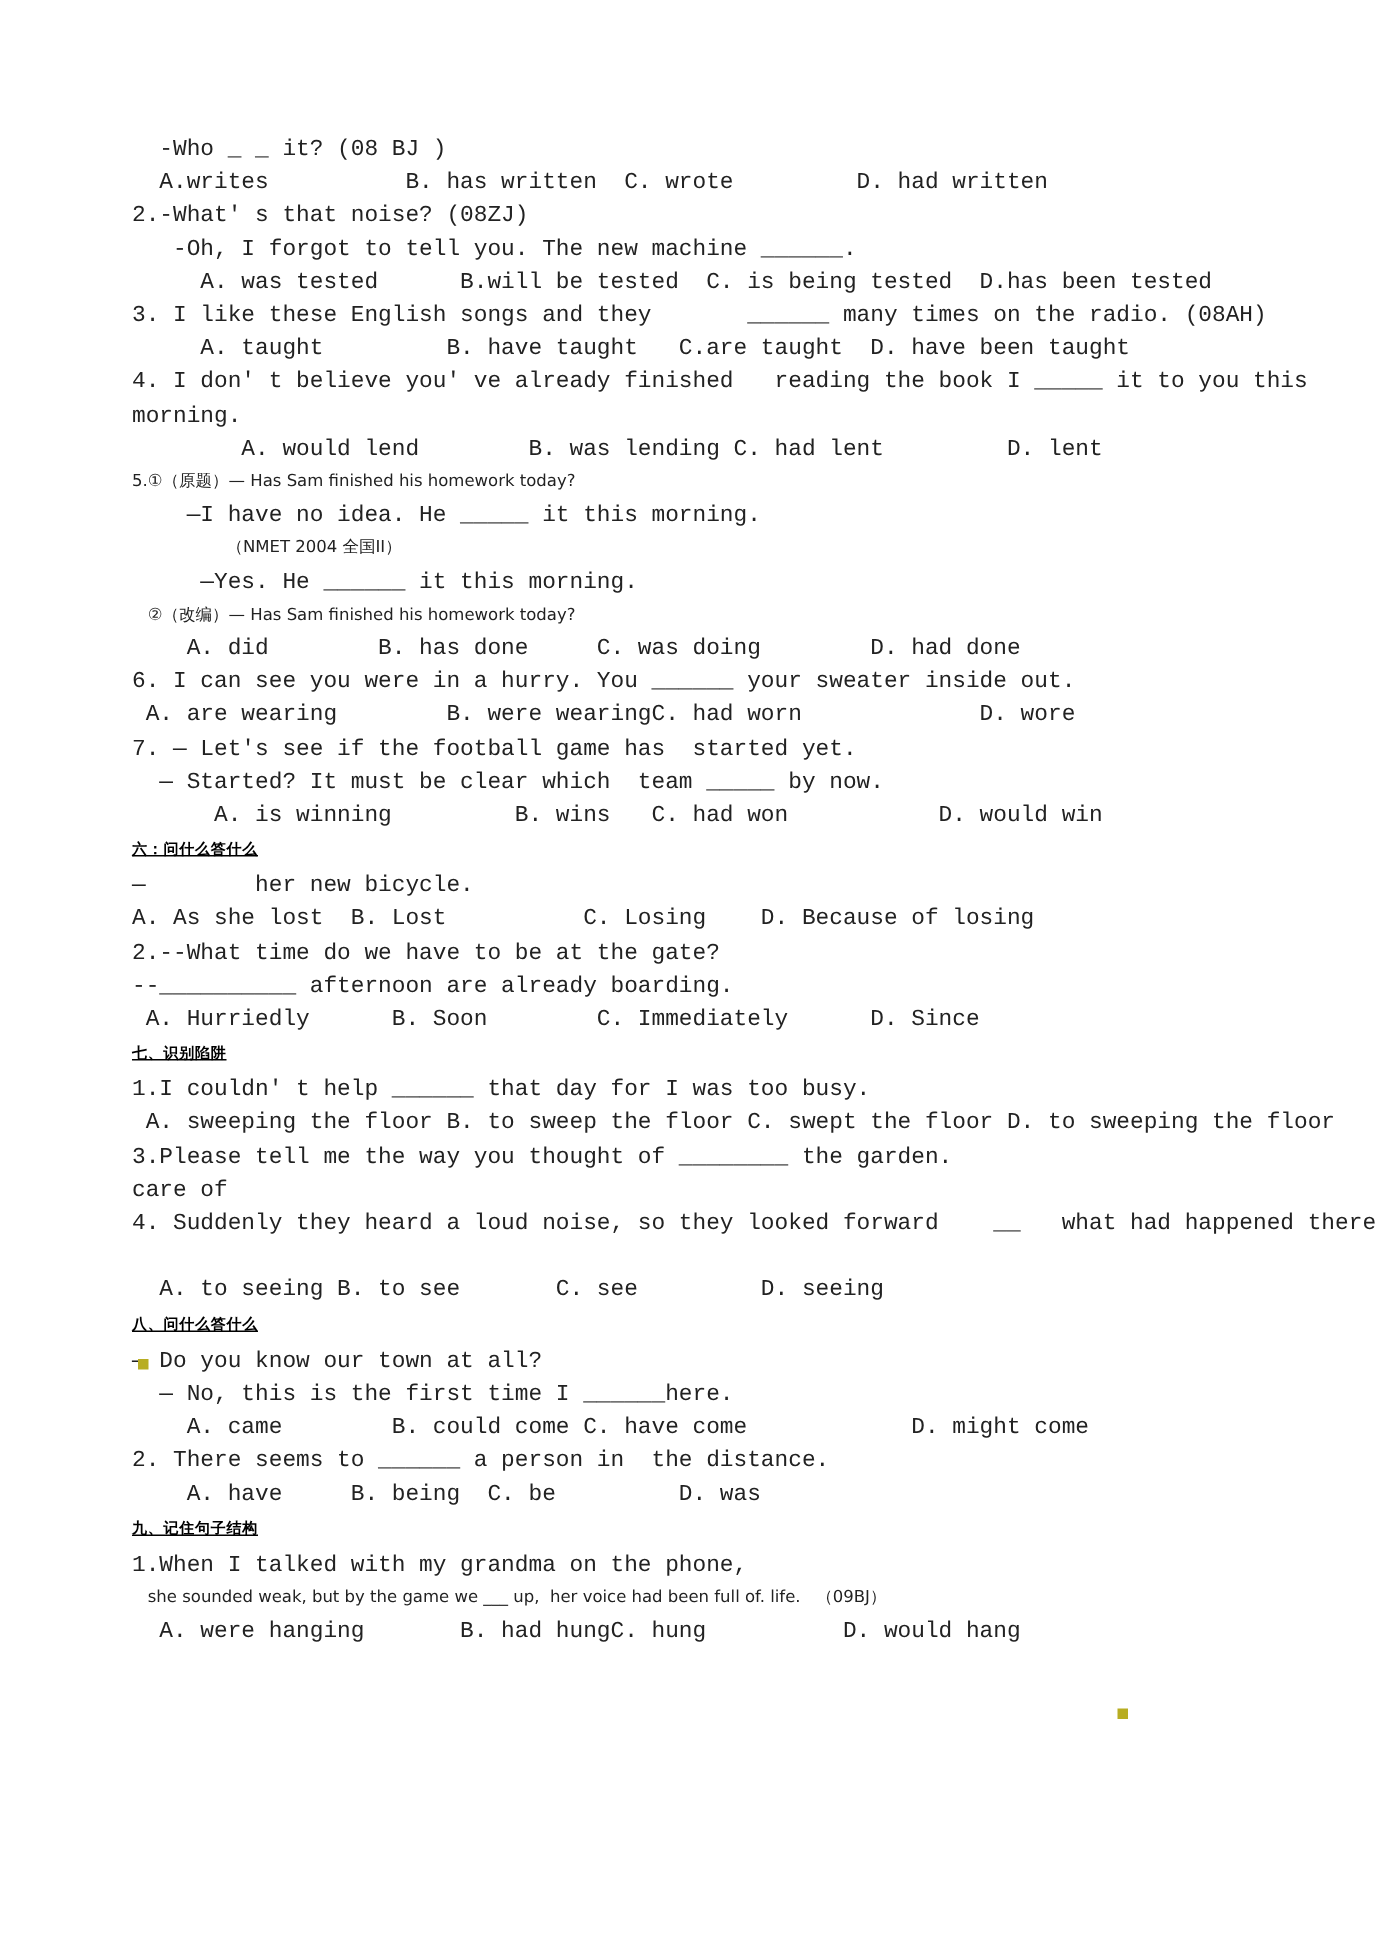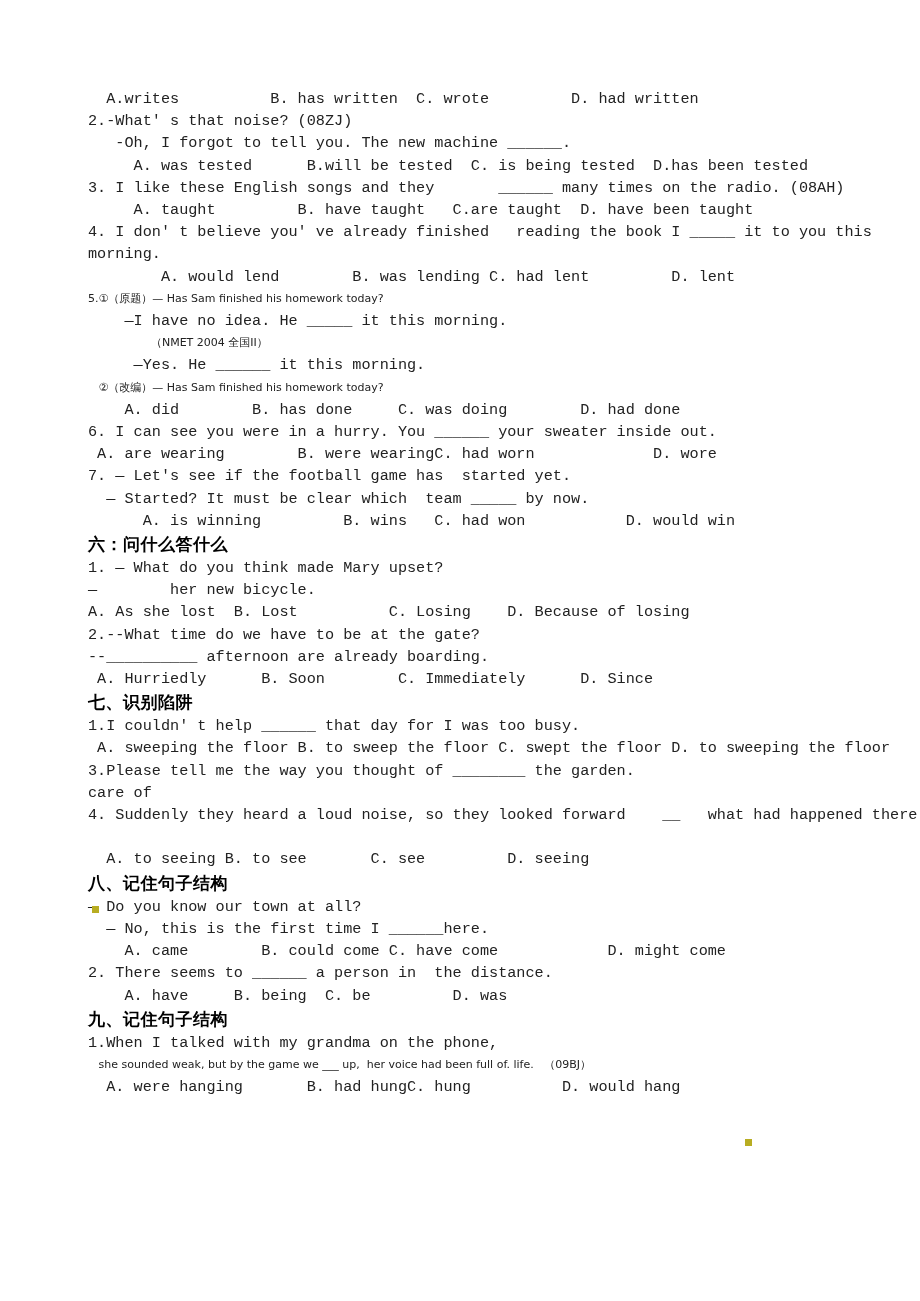--- a/index.html
+++ b/index.html
@@ -31,25 +31,26 @@
   .line {
     font-size: 15.2px;
     line-height: 22.2px;
     white-space: pre;
     letter-spacing: 0px;
     color: #222;
   }
   .heading {
     font-family: "DejaVu Sans", "Liberation Sans", sans-serif;
     font-weight: bold;
-    font-size: 17px;
+    font-size: 10px;
     line-height: 25px;
     white-space: pre;
     color: #000;
     letter-spacing: 0.5px;
+    text-decoration: underline;
   }
   .cn {
     font-family: "DejaVu Sans", "Liberation Sans", sans-serif;
     font-size: 11px;
   }
   .mark {
     position: absolute;
     width: 7px;
     height: 7px;
     background: #b8ad22;
@@ -57,20 +58,21 @@
   .mark-a { left: 92px; top: 906px; }
   .mark-b { left: 745px; top: 1139px; }
   .gap-line { height: 22.2px; }
 </style>
 </head>
 <body>
 
 <div class="page">
   <div class="doc">
 
+    <div class="line">  -Who _ _ it? (08 BJ )</div>
     <div class="line">  A.writes          B. has written  C. wrote         D. had written</div>
     <div class="line">2.-What' s that noise? (08ZJ)</div>
     <div class="line">   -Oh, I forgot to tell you. The new machine ______.</div>
     <div class="line">     A. was tested      B.will be tested  C. is being tested  D.has been tested</div>
     <div class="line">3. I like these English songs and they       ______ many times on the radio. (08AH)</div>
     <div class="line">     A. taught         B. have taught   C.are taught  D. have been taught</div>
     <div class="line">4. I don' t believe you' ve already finished   reading the book I _____ it to you this</div>
     <div class="line">morning.</div>
     <div class="line">        A. would lend        B. was lending C. had lent         D. lent</div>
     <div class="line cn">5.①（原题）— Has Sam finished his homework today?</div>
@@ -79,37 +81,36 @@
     <div class="line">     —Yes. He ______ it this morning.</div>
     <div class="line cn">   ②（改编）— Has Sam finished his homework today?</div>
     <div class="line">    A. did        B. has done     C. was doing        D. had done</div>
     <div class="line">6. I can see you were in a hurry. You ______ your sweater inside out.</div>
     <div class="line"> A. are wearing        B. were wearingC. had worn             D. wore</div>
     <div class="line">7. — Let's see if the football game has  started yet.</div>
     <div class="line">  — Started? It must be clear which  team _____ by now.</div>
     <div class="line">      A. is winning         B. wins   C. had won           D. would win</div>
 
     <div class="heading">六：问什么答什么</div>
-    <div class="line">1. — What do you think made Mary upset?</div>
     <div class="line">—        her new bicycle.</div>
     <div class="line">A. As she lost  B. Lost          C. Losing    D. Because of losing</div>
     <div class="line">2.--What time do we have to be at the gate?</div>
     <div class="line">--__________ afternoon are already boarding.</div>
     <div class="line"> A. Hurriedly      B. Soon        C. Immediately      D. Since</div>
 
     <div class="heading">七、识别陷阱</div>
     <div class="line">1.I couldn' t help ______ that day for I was too busy.</div>
     <div class="line"> A. sweeping the floor B. to sweep the floor C. swept the floor D. to sweeping the floor</div>
     <div class="line">3.Please tell me the way you thought of ________ the garden.</div>
     <div class="line">care of</div>
     <div class="line">4. Suddenly they heard a loud noise, so they looked forward    __   what had happened there.</div>
     <div class="gap-line"></div>
     <div class="line">  A. to seeing B. to see       C. see         D. seeing</div>
 
-    <div class="heading">八、记住句子结构</div>
+    <div class="heading">八、问什么答什么</div>
     <div class="line">— Do you know our town at all?</div>
     <div class="line">  — No, this is the first time I ______here.</div>
     <div class="line">    A. came        B. could come C. have come            D. might come</div>
     <div class="line">2. There seems to ______ a person in  the distance.</div>
     <div class="line">    A. have     B. being  C. be         D. was</div>
 
     <div class="heading">九、记住句子结构</div>
     <div class="line">1.When I talked with my grandma on the phone,</div>
     <div class="line cn">   she sounded weak, but by the game we ___ up,  her voice had been full of. life.   （09BJ）</div>
     <div class="line">  A. were hanging       B. had hungC. hung          D. would hang</div>

